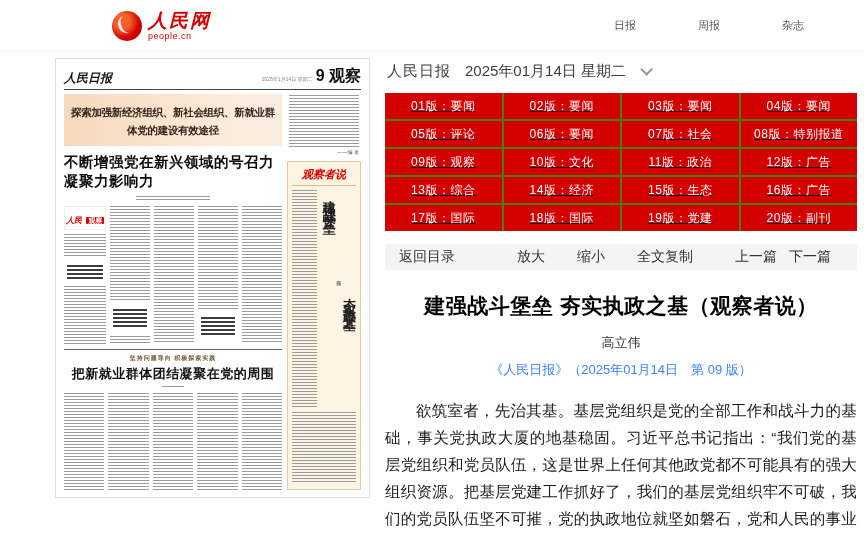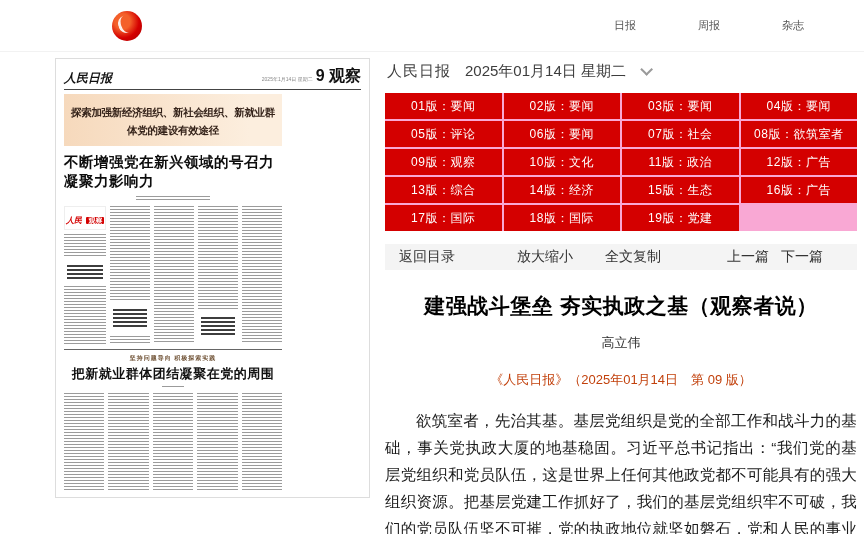--- a/index.html
+++ b/index.html
@@ -73,41 +73,45 @@
   .vtitle.v2 { margin-top:98px; }
   .vauthor { writing-mode:vertical-rl; font-size:5px; color:#777; margin-top:86px; }
   .obs-bottom { flex:1; margin-top:4px; }
   
   .panel { position:absolute; left:385px; top:8px; width:472px; }
   .paper-info { display:flex; align-items:center; gap:14px; font-size:15px; color:#3d3d3d;
     padding:2px 0 12px 2px; }
   .paper-info .pi-name { letter-spacing:1px; }
   .chev { width:9px; height:9px; border-right:2px solid #9a9a9a; border-bottom:2px solid #9a9a9a;
     transform:rotate(45deg) translateY(-3px); cursor:pointer; }
-  .ed-grid { display:grid; grid-template-columns:repeat(4,1fr); gap:2px; background:#f9a8d4; }
+  .ed-grid { display:grid; grid-template-columns:repeat(4,1fr); gap:2px; background:#4d7c0f;text-decoration:underline; }
   .ed-cell { background:#d40000; color:#fff; font-size:12px; height:26px; display:flex;
     align-items:center; justify-content:center; cursor:pointer; letter-spacing:.5px; }
   .toolbar { margin-top:13px; background:#f4f4f4; height:26px; display:flex; align-items:center;
     font-size:14px; color:#333; padding:0 14px; }
   .tb { cursor:pointer; }
-  .tb-zoomin { margin-left:62px; } .tb-zoomout { } .tb-copy { margin-left:32px; }
-  .tb-prev { margin-left:auto; margin-right:12px; } .tb-next { margin-right:20px; }
+  .tb-zoomin { margin-left:62px; } .tb-zoomout { margin-left:32px; } .tb-copy { margin-left:32px; }
+  .tb-prev { margin-left:auto; margin-right:12px; } .tb-next { margin-right:12px; }
   .article { padding-top:22px; }
   .art-title { text-align:center; font-size:21px; font-weight:bold; color:#000; letter-spacing:.5px; }
   .art-author { text-align:center; font-size:13px; color:#333; margin-top:14px; }
-  .art-source { text-align:center; font-size:13px; color:#c2410c; margin-top:19px; }
+  .art-source { text-align:center; font-size:13px; color:#3b82f6; margin-top:9px; }
   .art-body { margin-top:18px; font-size:15.5px; line-height:27px; color:#1a1a1a;
     text-align:justify; text-indent:2em; letter-spacing:.2px; }
 </style>
 </head>
 <body>
 
 <div class="site-header">
   <div class="logo">
     <span class="logo-swirl"></span>
+    <span class="logo-txt">
+      <span class="logo-brand">人民网</span>
+      <span class="logo-domain">people.cn</span>
+    </span>
   </div>
   <div class="site-nav">
     <span>日报</span>
     <span>周报</span>
     <span>杂志</span>
   </div>
 </div>
 
 <div class="main">
 
@@ -175,50 +179,69 @@
             </div>
           <div class="col">
               <div class="sim fill"></div>
             </div>
           <div class="col">
               <div class="sim fill"></div>
             </div>
         </div>
       </div>
 
+      <div class="np-right-col">
+        <div class="ed-note">
+          <div class="sim"></div>
+          <div class="ed-sign">——编 者</div>
+        </div>
+        <div class="obs-box">
+          <div class="obs-logo">观察者说</div>
+          <div class="obs-mid">
+            <div class="obs-simcol sim"></div>
+            <div class="vert-wrap">
+              <span class="vtitle">建强战斗堡垒</span>
+              <span class="vauthor">高立伟</span>
+              <span class="vtitle v2">夯实执政之基</span>
+            </div>
+          </div>
+          <div class="obs-bottom sim"></div>
+        </div>
+      </div>
     </div>
   </div>
 
   <div class="panel">
     <div class="paper-info">
       <span class="pi-name">人民日报</span>
       <span>2025年01月14日 星期二</span>
       <span class="chev"></span>
     </div>
 
     <div class="ed-grid">
       <div class="ed-cell">01版：要闻</div>
       <div class="ed-cell">02版：要闻</div>
       <div class="ed-cell">03版：要闻</div>
       <div class="ed-cell">04版：要闻</div>
       <div class="ed-cell">05版：评论</div>
       <div class="ed-cell">06版：要闻</div>
       <div class="ed-cell">07版：社会</div>
-      <div class="ed-cell">08版：欲筑室者</div>
+      <div class="ed-cell">08版：特别报道</div>
       <div class="ed-cell">09版：观察</div>
       <div class="ed-cell">10版：文化</div>
       <div class="ed-cell">11版：政治</div>
       <div class="ed-cell">12版：广告</div>
       <div class="ed-cell">13版：综合</div>
       <div class="ed-cell">14版：经济</div>
       <div class="ed-cell">15版：生态</div>
       <div class="ed-cell">16版：广告</div>
       <div class="ed-cell">17版：国际</div>
       <div class="ed-cell">18版：国际</div>
       <div class="ed-cell">19版：党建</div>
+      <div class="ed-cell">20版：副刊</div>
     </div>
 
     <div class="toolbar">
       <span class="tb">返回目录</span>
       <span class="tb tb-zoomin">放大</span>
       <span class="tb tb-zoomout">缩小</span>
       <span class="tb tb-copy">全文复制</span>
       <span class="tb tb-prev">上一篇</span>
       <span class="tb tb-next">下一篇</span>
     </div>

